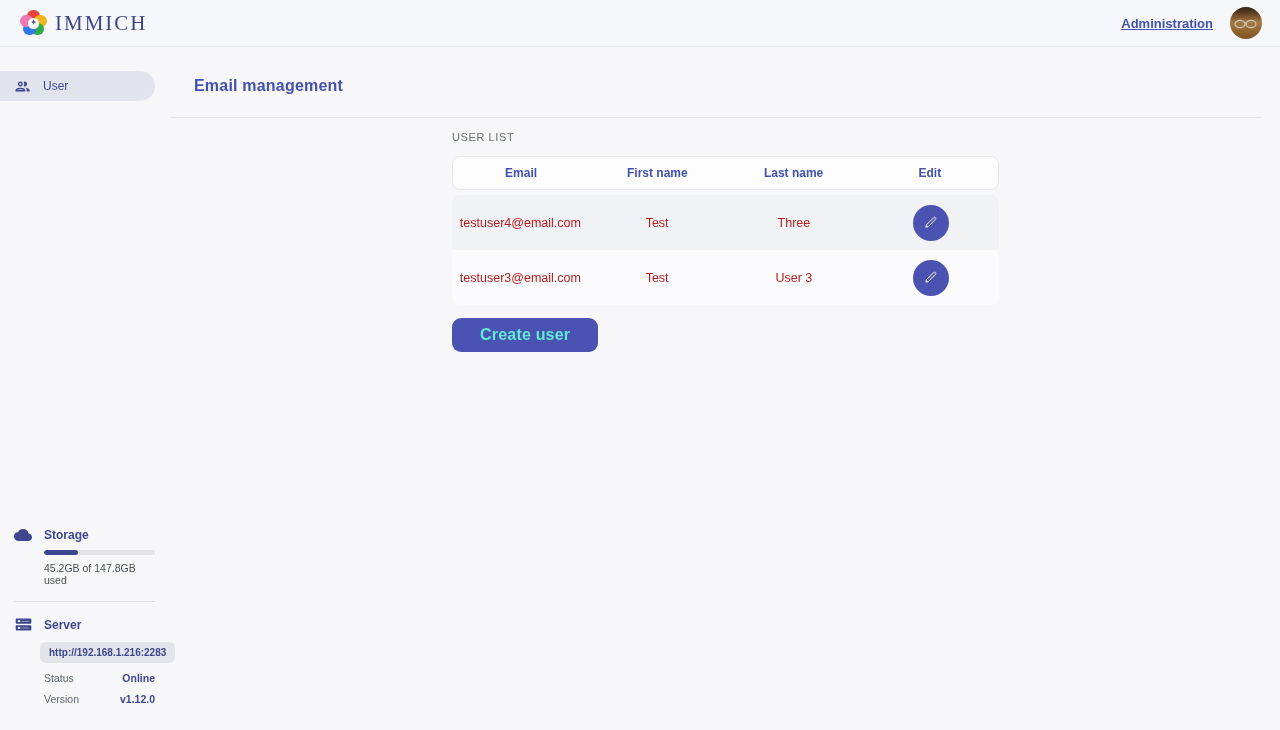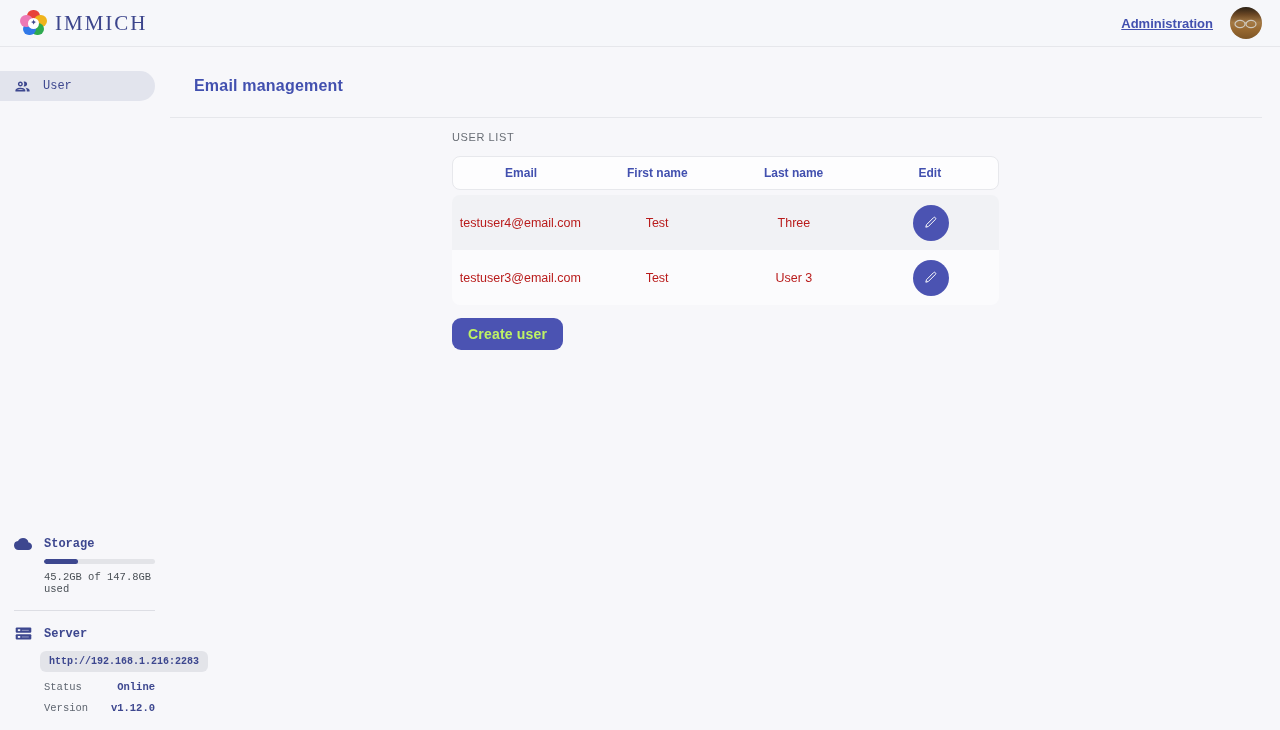--- a/index.html
+++ b/index.html
@@ -56,36 +56,36 @@
   }
   .avatar {
     width:32px; height:32px; border-radius:50%; overflow:hidden; cursor:pointer;
     background:linear-gradient(180deg,#2b2115 0%,#6b4724 24%,#a47a45 48%,#96672f 72%,#7d5526 100%);
     position:relative;
   }
   .avatar svg { position:absolute; left:4px; top:12px; }
 
   
   .content { display:flex; height:683px; }
-  .sidebar { width:170px; position:relative; flex-shrink:0;font-family:Liberation Mono, monospace; }
+  .sidebar { width:170px; position:relative; flex-shrink:0; }
   .main { flex:1; }
 
   
   .side-item {
     position:absolute; top:24px; left:0;
     width:155px; height:30px;
     background:#e2e4ed;
     border-radius:0 15px 15px 0;
     display:flex; align-items:center;
     cursor:pointer;
   }
   .side-item .icon { margin-left:14px; display:flex; }
   .side-item .label { margin-left:12px; font-size:12px; font-weight:500; color:#3d478f; }
 
-  .sidebar-footer { position:absolute; bottom:0; left:0; width:160px; padding-bottom:16px; }
+  .sidebar-footer { position:absolute; bottom:0; left:0; width:160px; padding-bottom:25px; }
   .sec-title-row { display:flex; align-items:center; padding-left:14px; }
   .sec-title-row .icon { width:18px; display:flex; justify-content:center; }
   .sec-title { margin-left:12px; font-size:12px; font-weight:bold; color:#3d478f; }
   .progress-track {
     margin:8px 0 0 44px; width:111px; height:5px;
     background:#e3e4e8; border-radius:3px; overflow:hidden;
   }
   .progress-fill { height:100%; background:#3d478f; border-radius:3px; }
   .usage-text { margin:7px 0 0 44px; font-size:10.5px; color:#4a5056; }
   .footer-divider { margin:15px 0 0 14px; width:141px; border-top:1px solid #dddee4; }
@@ -137,24 +137,24 @@
     font-size:12.5px; color:#b91c1c;
   }
   .td-edit { flex:1; display:flex; justify-content:center; }
   .edit-btn {
     width:36px; height:36px; border-radius:50%;
     background:#4b53b2; border:none; cursor:pointer;
     display:flex; align-items:center; justify-content:center;
   }
   .create-btn {
     margin-top:13px;
-    background:#4b53b2; color:#bef264;
+    background:#4b53b2; color:#5eead4;
     border:none; border-radius:9px;
-    padding:8px 16px;
-    font-size:14px; font-weight:bold;
+    padding:8px 28px;
+    font-size:16px; font-weight:bold;
     font-family:"Liberation Sans", sans-serif;
     letter-spacing:0.2px;
     cursor:pointer;
   }
 </style>
 </head>
 <body>
 
 <div class="header">
   <div class="logo-wrap">

